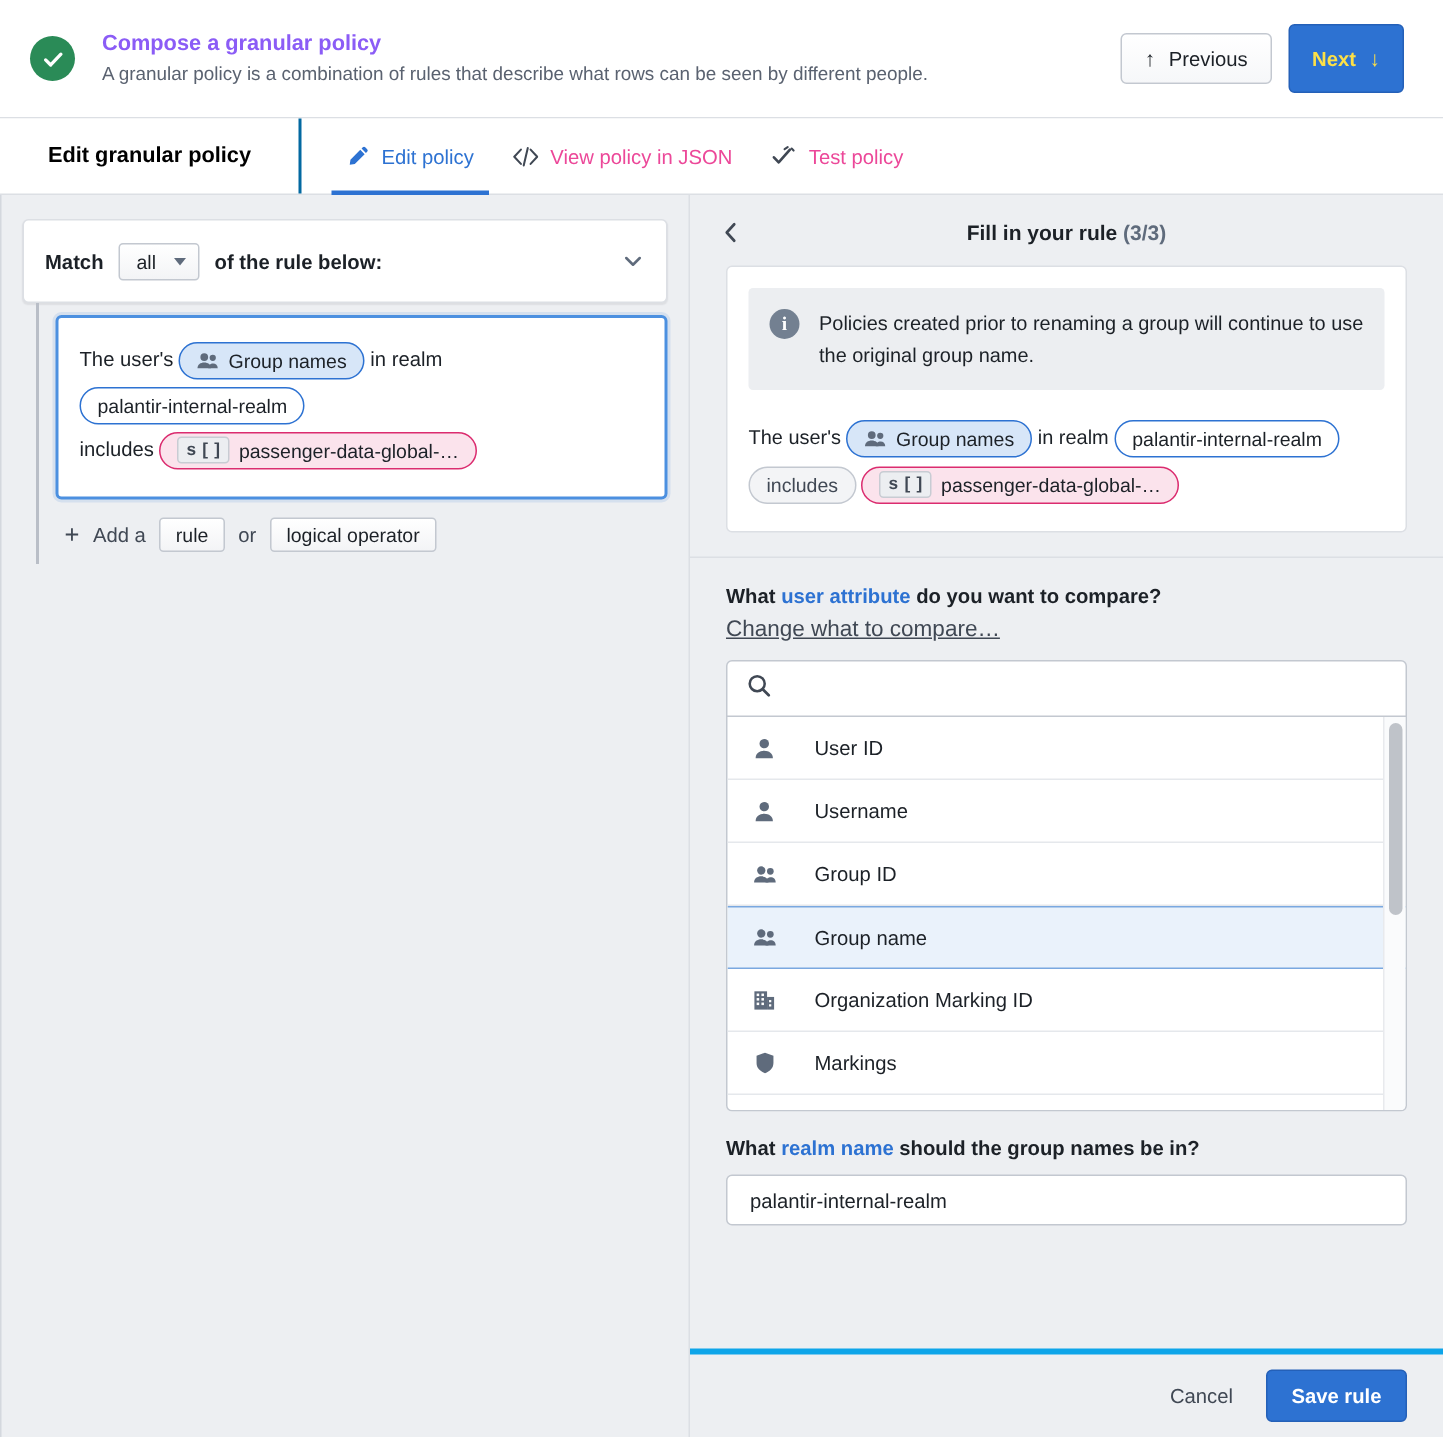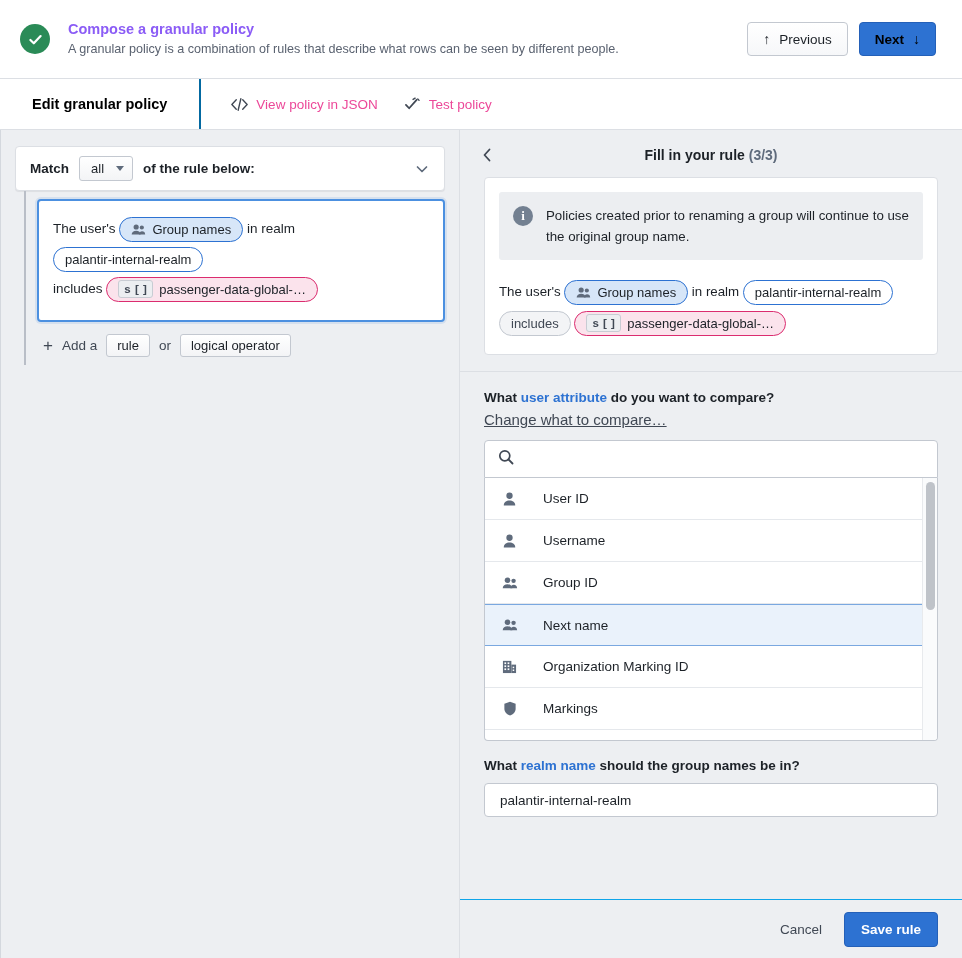--- a/index.html
+++ b/index.html
@@ -64,23 +64,23 @@
   .btn-secondary {
     background: linear-gradient(180deg,#ffffff,#f6f7f9);
     border: 1px solid #c3c8d0;
     color: #1c2127;
     padding: 8px 15px;
     height: 34px;
   }
   .btn-primary {
     background: #2d72d2;
     border: 1px solid #2460b8;
-    color: #000000;
+    color: #fde047;
     padding: 8px 15px;
-    height: 34px;
+    height: 46px;
     font-weight: bold;
   }
   .arrow { font-size: 14px; line-height: 1; }
 
   
   .tabbar {
     height: 51px;
     flex: 0 0 51px;
     display: flex;
     align-items: stretch;
@@ -139,21 +139,21 @@
     display: flex;
     flex-direction: column;
     min-width: 0;
   }
 
   
   .match-card {
     background: #fff;
     border: 1px solid #dcdfe4;
     border-radius: 4px;
-    height: 45px;
+    height: 56px;
     display: flex;
     align-items: center;
     padding: 0 14px;
     box-shadow: 0 1px 1px rgba(17,20,24,.07);
   }
   .match-label { font-size: 13.5px; font-weight: bold; color: #1c2127; }
   .select-pill {
     margin: 0 10px;
     display: inline-flex; align-items: center; gap: 12px;
     background: linear-gradient(180deg,#ffffff,#f3f4f6);
@@ -414,21 +414,21 @@
   }
   .realm-input input {
     border: 0; outline: 0; width: 100%;
     font-size: 13.5px;
     font-family: "Liberation Sans", sans-serif;
     color: #1c2127; background: transparent;
   }
 
   .rp-footer {
     flex: 0 0 59px;
-    border-top: 1px solid #0ea5e9;
+    border-top: 4px solid #0ea5e9;
     display: flex; align-items: center; justify-content: flex-end;
     gap: 18px;
     padding: 0 24px;
     background: #edeff2;
   }
   .link-btn {
     font-size: 13.5px; color: #404854; cursor: pointer;
     background: transparent; border: 0;
     font-family: "Liberation Sans", sans-serif;
     padding: 6px 4px;
@@ -469,20 +469,28 @@
         <span>Next</span>
         <span class="arrow">↓</span>
       </button>
     </div>
   </div>
 
   <div class="tabbar">
     <div class="tabbar-title">Edit granular policy</div>
     <div class="tabs">
 
+      <div class="tab active">
+        <span class="ticon">
+          <svg width="15" height="15" viewBox="0 0 16 16">
+              <path d="M11.6 1.3a1.2 1.2 0 011.7 0l1.4 1.4a1.2 1.2 0 010 1.7l-.9.9-3.1-3.1.9-.9zM9.8 3.1l3.1 3.1-7 7-3.6.5.5-3.6 7-7z" fill="#2d72d2"></path>
+            </svg>
+        </span>
+        <span>Edit policy</span>
+      </div>
 
       <div class="tab">
         <span class="ticon">
           <svg width="17" height="15" viewBox="0 0 20 16">
               <path d="M6.2 2.4L1 8l5.2 5.6" stroke="#404854" stroke-width="1.6" fill="none" stroke-linecap="round" stroke-linejoin="round"></path>
               <path d="M13.8 2.4L19 8l-5.2 5.6" stroke="#404854" stroke-width="1.6" fill="none" stroke-linecap="round" stroke-linejoin="round"></path>
               <path d="M11.6 1.2L8.4 14.8" stroke="#404854" stroke-width="1.6" stroke-linecap="round"></path>
             </svg>
         </span>
         <span>View policy in JSON</span>
@@ -658,21 +666,21 @@
 
           <div class="attr-item selected">
             <span class="aicon">
               <svg width="16" height="14" viewBox="0 0 18 14">
                   <circle cx="6.2" cy="4" r="3.1" fill="#5f6b7c"></circle>
                   <path d="M.8 13c0-2.9 2.4-4.6 5.4-4.6S11.6 10.1 11.6 13z" fill="#5f6b7c"></path>
                   <circle cx="13" cy="4.6" r="2.5" fill="#5f6b7c"></circle>
                   <path d="M9.4 13c0-2.3 1.7-3.9 3.9-3.9 2.1 0 3.7 1.4 3.7 3.9z" fill="#5f6b7c"></path>
                 </svg>
             </span>
-            <span>Next name</span>
+            <span>Group name</span>
           </div>
 
           <div class="attr-item">
             <span class="aicon">
               <svg width="15" height="15" viewBox="0 0 16 16">
                   <rect x="1" y="2" width="9" height="13" fill="#5f6b7c"></rect>
                   <rect x="10" y="6" width="5" height="9" fill="#5f6b7c"></rect>
                   <rect x="2.6" y="3.6" width="1.8" height="1.8" fill="#ffffff"></rect>
                   <rect x="6" y="3.6" width="1.8" height="1.8" fill="#ffffff"></rect>
                   <rect x="2.6" y="6.8" width="1.8" height="1.8" fill="#ffffff"></rect>

